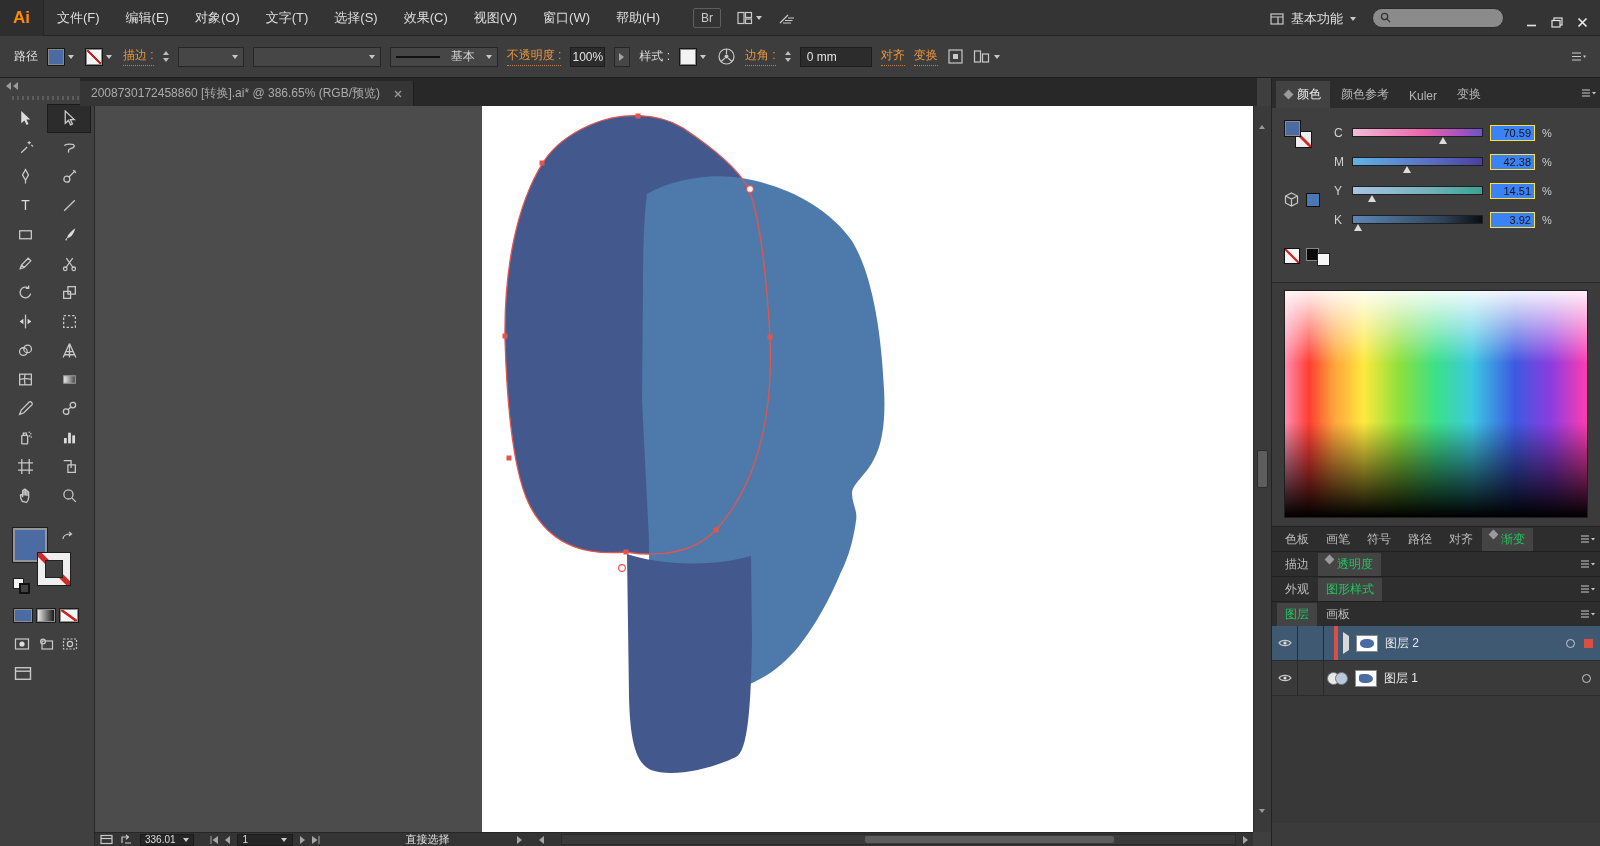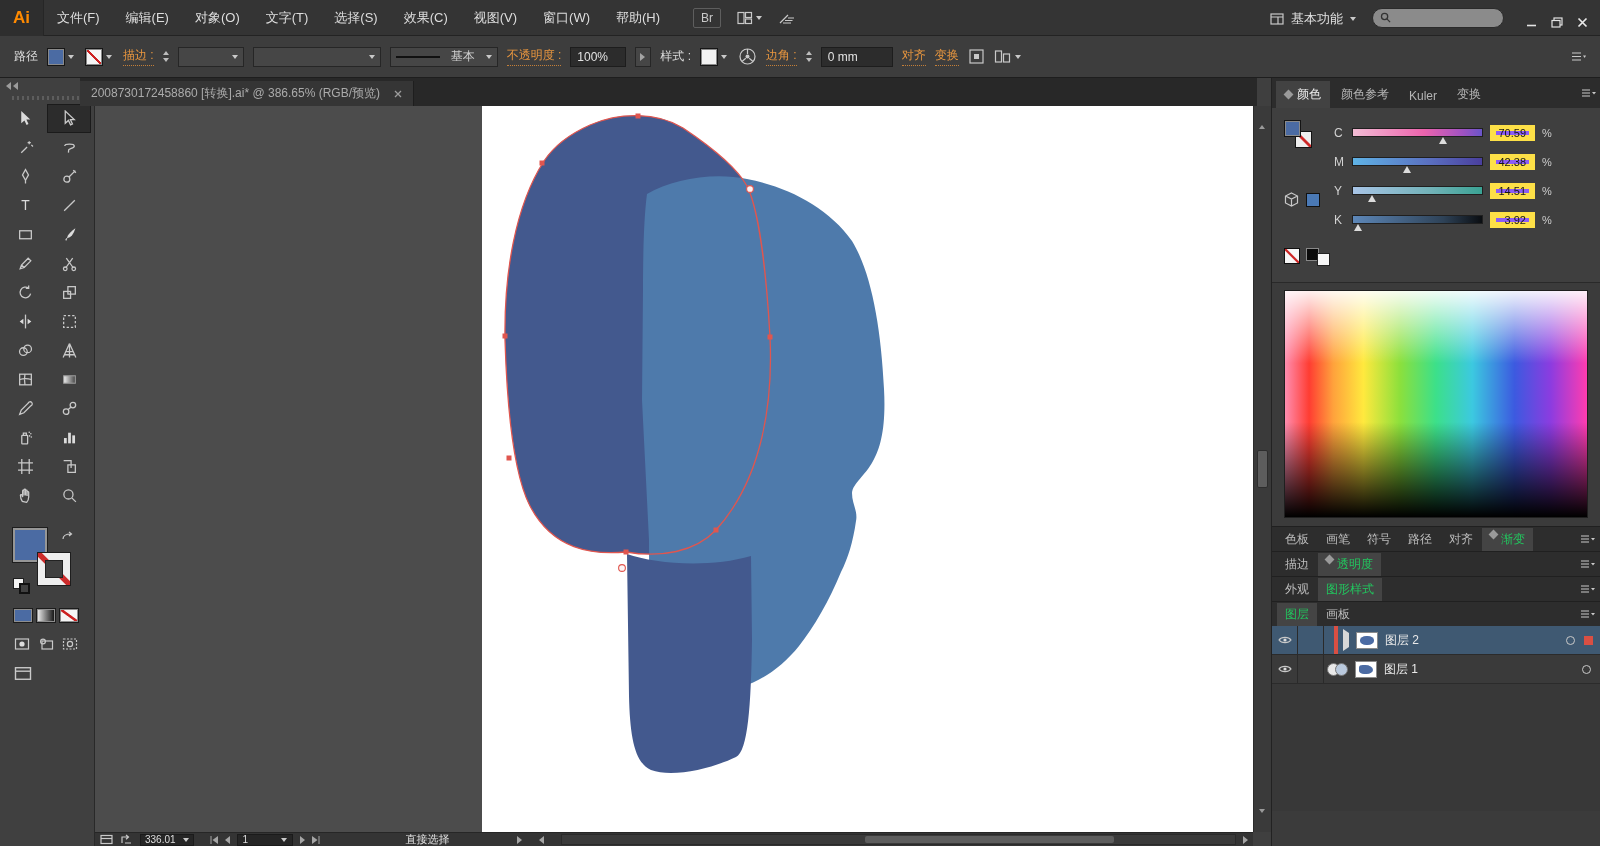--- a/index.html
+++ b/index.html
@@ -104,34 +104,34 @@
   .chrows{position:absolute;top:10px;left:62px;right:8px}
   .chrow{display:flex;align-items:center;gap:7px;height:29px}
   .ch-label{width:11px;color:#d2d2d2}
   .track{width:131px;height:9px;border:1px solid #1f1f1f;position:relative}
   .track.c{background:linear-gradient(90deg,#f2bcd4 0%,#ec64ad 55%,#a052c2 85%,#6a55c8 100%)}
   .track.m{background:linear-gradient(90deg,#5fb3e6 0%,#5a6fc0 60%,#4a3f9e 100%)}
   .track.y{background:linear-gradient(90deg,#a8c4e6 0%,#72b2b8 60%,#3aa394 100%)}
   .track.k{background:linear-gradient(90deg,#5d87b8 0%,#2e4257 70%,#0a0d11 100%)}
   .th{position:absolute;bottom:-8px;width:0;height:0;margin-left:-4px;border-left:4px solid transparent;border-right:4px solid transparent;border-bottom:7px solid #dcdcdc}
   .th-c{left:70%}.th-m{left:42%}.th-y{left:15%}.th-k{left:4%}
-  .ch-val{width:45px;height:16px;background:#8b5cf6;border:6px solid #fde047;color:#161616;font-size:11px;display:flex;align-items:center;justify-content:flex-end;padding:0 3px}
+  .ch-val{width:45px;height:16px;background:#3b82f6;border:1px solid #fde047;color:#161616;font-size:11px;display:flex;align-items:center;justify-content:flex-end;padding:0 3px}
   .ch-unit{color:#cccccc;font-size:11px}
   .bw{position:absolute;top:140px;left:12px;display:flex;align-items:flex-start;gap:6px}
   .sw-none{width:16px;height:16px;border:1px solid #111;background:linear-gradient(to top right,#f6f6f6 42%,#cc2222 47%,#cc2222 53%,#f6f6f6 58%)}
   .sw-k{width:13px;height:13px;background:#0a0a0a;border:1px solid #888}
   .sw-w{width:13px;height:13px;background:#f6f6f6;border:1px solid #222;margin:5px 0 0 -8px}
   .spectrum{margin:7px 12px 8px;height:228px;border:1px solid #1f1f1f;
      background:linear-gradient(to bottom,rgba(255,255,255,.92) 0%,rgba(255,255,255,0) 32%,rgba(0,0,0,0) 58%,#000 100%),
      linear-gradient(to right,#ff8db0 0%,#ff3d32 8%,#ffa23c 16%,#ffe93e 26%,#8ce03c 38%,#3ce08a 50%,#3cc9e0 62%,#3c5ae0 76%,#8c3ce0 88%,#ff3cb0 100%)}
   .group-row{height:25px;background:#2d2d2d;border-top:1px solid #202020;display:flex;align-items:center;gap:1px;padding:0 5px}
   .g-tab{padding:3px 8px;color:#bdbdbd;display:flex;gap:4px;white-space:nowrap}
   .g-tab.active{background:#444444;color:#22c55e}
   .layers{background:#3a3a3a}
-  .layer-row{height:29px;display:flex;align-items:center;border-bottom:1px solid #2b2b2b}
+  .layer-row{height:35px;display:flex;align-items:center;border-bottom:1px solid #2b2b2b}
   .layer-row.selected{background:#3f5972}
   .eye-cell,.lock-cell{width:26px;align-self:stretch;display:flex;align-items:center;justify-content:center;border-right:1px solid #2a2a2a}
   .color-bar{width:4px;align-self:stretch;background:#d94f43;margin-left:10px}
   .expand{margin-left:5px}
   .tri-r2{width:0;height:0;border-top:4px solid transparent;border-bottom:4px solid transparent;border-left:6px solid #d8d8d8}
   .lthumb{width:22px;height:17px;background:#fff;border:1px solid #8a8a8a;margin:0 7px;position:relative;overflow:hidden}
   .lblob{position:absolute;inset:3px;background:#4b6ba3;border-radius:45%}
   .layer-name{color:#e9e9e9}
   .target{margin-left:auto;width:9px;height:9px;border:1px solid #c9c9c9;border-radius:50%;margin-right:9px}
   .sel-ind{width:9px;height:9px;background:#d94f43;margin-right:7px}
@@ -237,21 +237,21 @@
       </span>
     <span class="dd" style="width:128px">
         <span class="caret sm"></span>
       </span>
     <span class="dd" style="width:108px;justify-content:space-between">
       <span class="line-swatch"></span>
       <span>基本</span>
       <span class="caret sm"></span>
     </span>
     <span class="cb-link">不透明度 :</span>
-    <span class="field" style="width:56px;justify-content:flex-start">
+    <span class="field" style="width:35px;justify-content:center">
         <span>100%</span>
       </span>
     <span class="dd" style="width:16px">
         <span class="tri-r"></span>
       </span>
     <span class="cb-label">样式 :</span>
     <span class="swatchbtn">
       <span class="swatch" style="background:#f2f2f2"></span>
       <span class="caret-cell">
           <span class="caret sm"></span>

